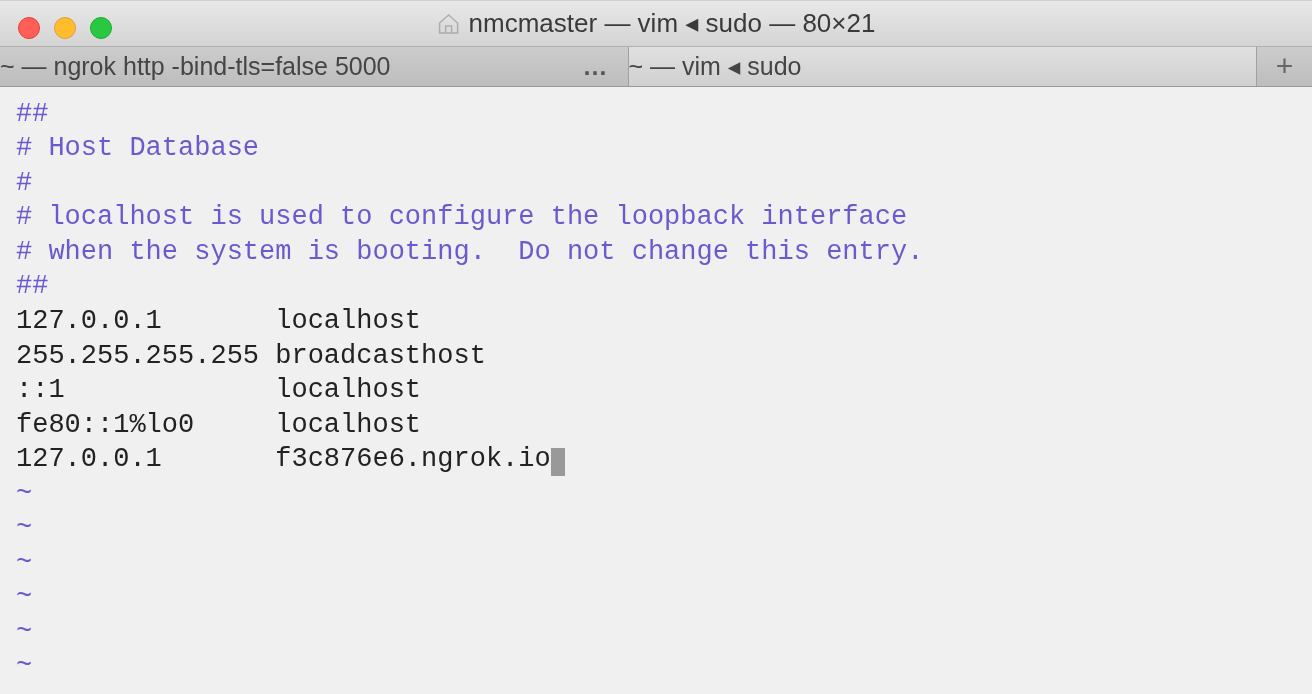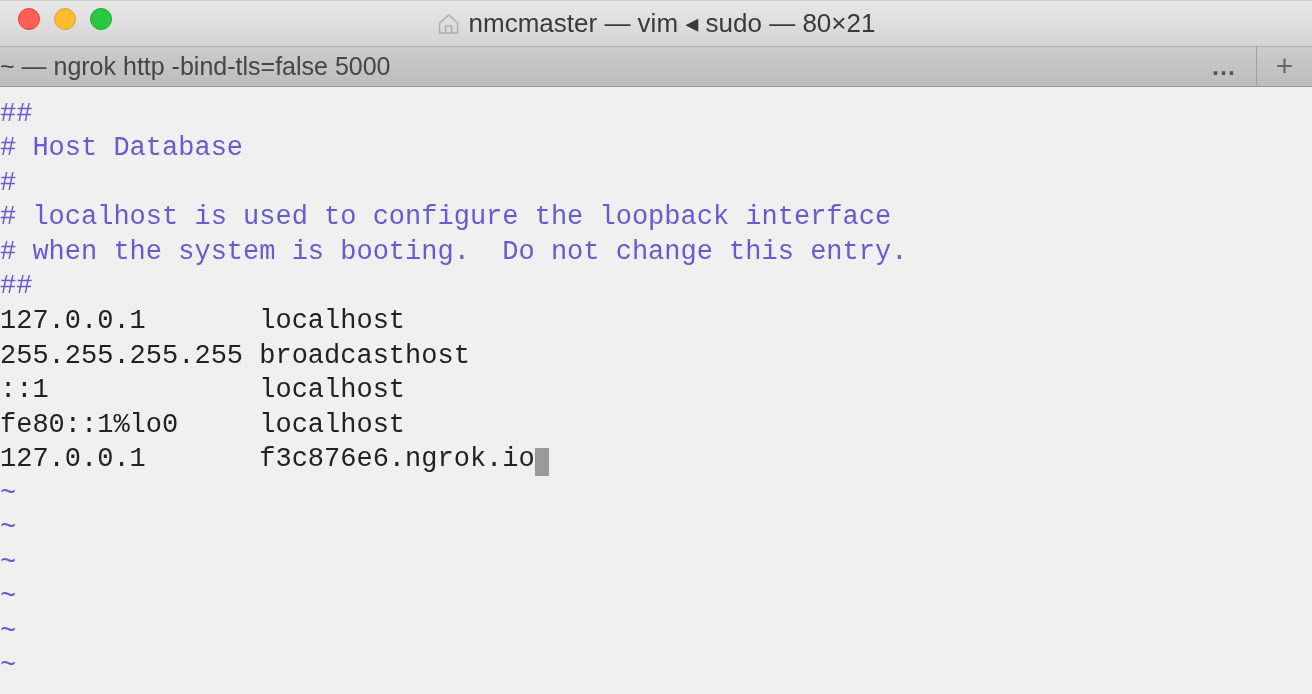--- a/index.html
+++ b/index.html
@@ -15,21 +15,21 @@
       height: 100%;
       background: #f7f7f7;
       display: flex;
       flex-direction: column;
       border-top: 1px solid #d0d0d0;
     }
     .titlebar {
       height: 53px;
       background: linear-gradient(to bottom, #e8e8e8, #d4d4d4);
       display: flex;
-      align-items: flex-start;
+      align-items: flex-end;
       padding: 7px 18px;
       border-bottom: 1px solid #b0b0b0;
       position: relative;
     }
     .traffic-lights {
       display: flex;
       gap: 14px;
       align-items: center;
     }
     .traffic-light {
@@ -92,21 +92,21 @@
       align-items: center;
       justify-content: center;
       font-size: 30px;
       color: #666;
       cursor: default;
       background: linear-gradient(to bottom, #cccccc, #bdbdbd);
     }
     .terminal {
       flex: 1;
       background: #f0f0f0;
-      padding: 10px 0;
+      padding: 10px 16px;
       font-family: "SF Mono", Menlo, Monaco, "Courier New", monospace;
       font-size: 27px;
       line-height: 1.28;
       color: #222;
       white-space: pre;
     }
     .comment-purple { color: #6a5acd; }
     .tilde { color: #6a5acd; }
     .cursor {
       display: inline-block;
@@ -136,20 +136,23 @@
       </span>
       <span>nmcmaster — vim ◂ sudo — 80×21</span>
     </div>
   </div>
 
   <div class="tabbar">
     <div class="tab">
       <span>~ — ngrok http -bind-tls=false 5000</span>
       <span class="tab-ellipsis">…</span>
     </div>
+    <div class="tab active">
+      <span>~ — vim ◂ sudo</span>
+    </div>
     <div class="new-tab">
       <span>+</span>
     </div>
   </div>
 
   <div class="terminal"><span class="comment-purple">##</span>
 <span class="comment-purple"># Host Database</span>
 <span class="comment-purple">#</span>
 <span class="comment-purple"># localhost is used to configure the loopback interface</span>
 <span class="comment-purple"># when the system is booting.  Do not change this entry.</span>

